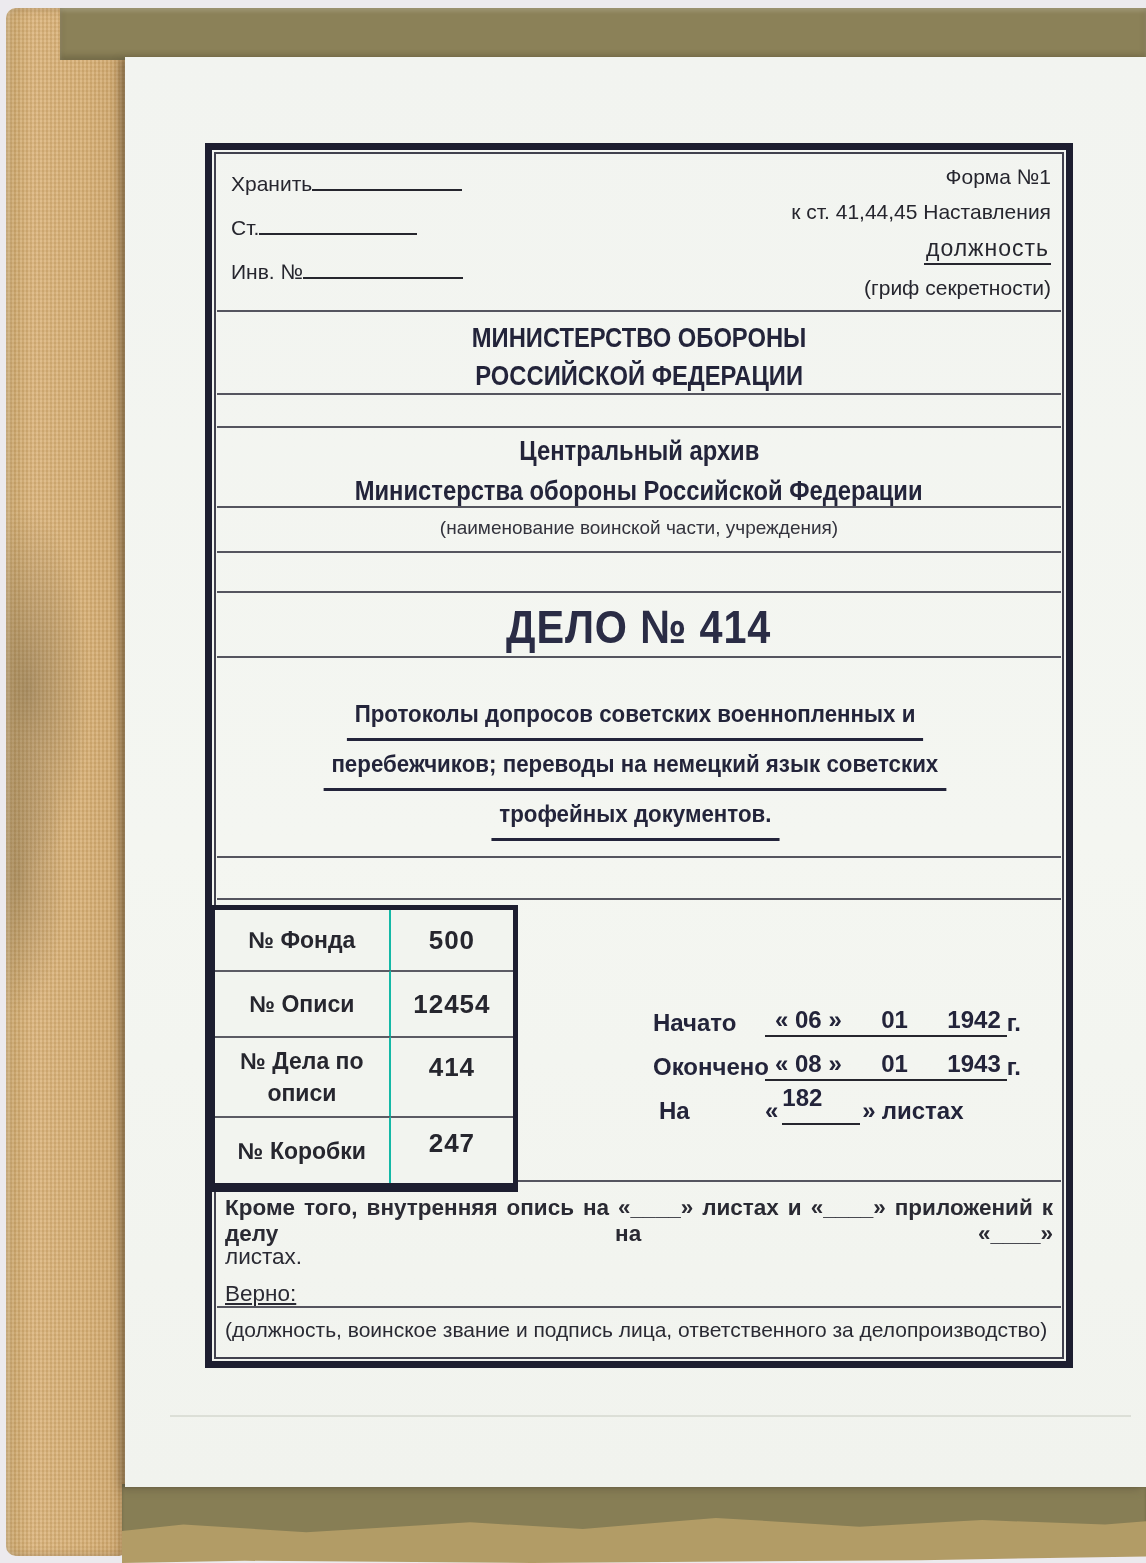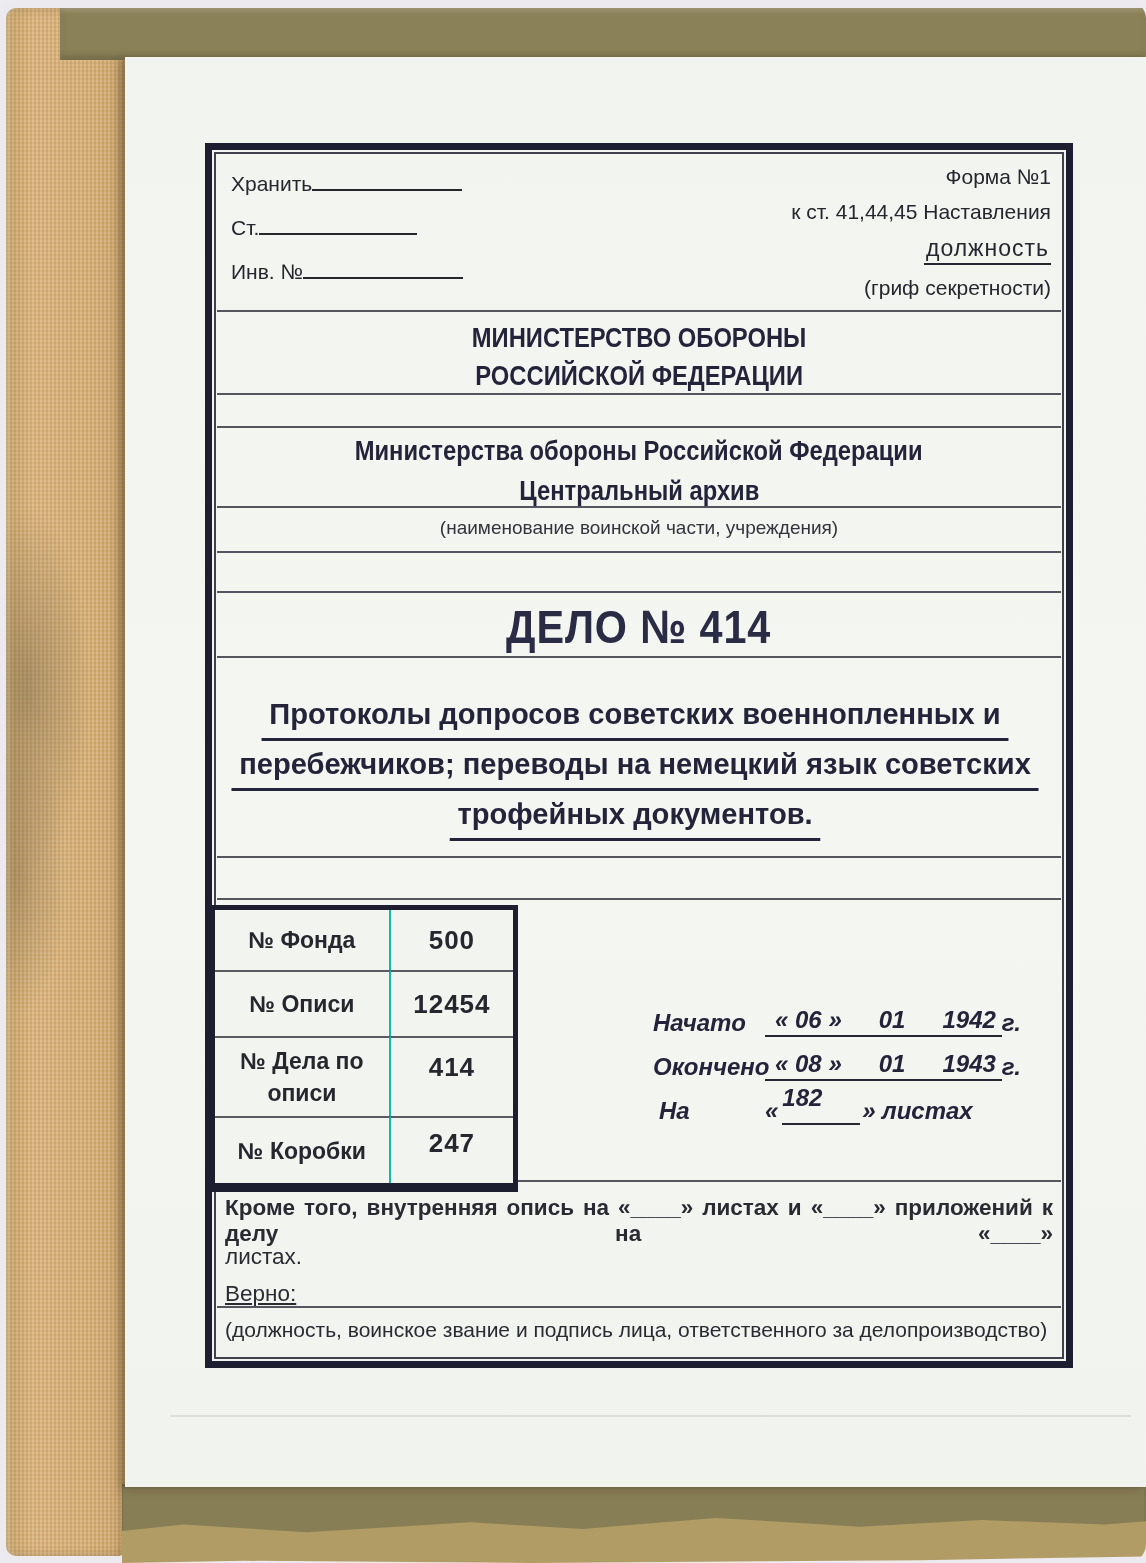--- a/index.html
+++ b/index.html
@@ -3,21 +3,21 @@
 <meta charset="utf-8">
 <style>
   * { margin:0; padding:0; box-sizing:border-box; }
   html,body { width:1146px; height:1563px; }
   body{
     font-family:"Liberation Sans", sans-serif;
     background:#ecebef;
     color:#26262e;
     overflow:hidden;
   }
-  .scan{ position:relative; width:1146px; height:1563px; background:#eceaee; overflow:hidden;border-radius:19px; }
+  .scan{ position:relative; width:1146px; height:1563px; background:#eceaee; overflow:hidden; }
 
   
   .spine{
     position:absolute; left:6px; top:8px; width:119px; height:1548px;
     background:
       radial-gradient(ellipse 90px 260px at 18% 44%, rgba(96,84,58,.38), rgba(96,84,58,0) 70%),
       radial-gradient(ellipse 70px 200px at 10% 56%, rgba(96,84,58,.30), rgba(96,84,58,0) 70%),
       repeating-linear-gradient(90deg, rgba(120,90,40,.10) 0 2px, rgba(255,255,255,.08) 2px 4px),
       repeating-linear-gradient(0deg, rgba(120,90,40,.06) 0 2px, rgba(255,255,255,.05) 2px 4px),
       linear-gradient(90deg,#c9a469 0%, #dcb57d 22%, #d8b076 70%, #cfa76e 100%);
@@ -58,38 +58,38 @@
   .secrecy{ font-size:23px; border-bottom:2px solid #26262e; display:inline-block; padding:0 2px 1px 2px; letter-spacing:1px; }
 
   .center{ text-align:center; }
   .cond{ display:inline-block; transform:scaleX(.88); transform-origin:50% 50%; white-space:nowrap; }
 
   .ministry{ position:absolute; left:0; right:0; top:164px; font-weight:bold; font-size:27px; line-height:38px; color:#23243a; }
   .archive{ position:absolute; left:0; right:0; top:276px; font-weight:bold; font-size:27px; line-height:40px; color:#23243a; }
   .unit-caption{ position:absolute; left:0; right:0; top:362px; font-size:19px; color:#33333d; }
   .delo{ position:absolute; left:0; right:0; top:444px; font-weight:bold; font-size:47px; letter-spacing:1px; color:#2a2c45; }
 
-  .title{ position:absolute; left:0; right:8px; top:536px; font-weight:bold; font-size:30px; line-height:46px; color:#23243a;text-decoration:underline; }
+  .title{ position:absolute; left:0; right:8px; top:536px; font-weight:bold; font-size:23px; line-height:46px; color:#23243a;text-decoration:underline; }
   .title .u{ display:inline-block; border-bottom:3px solid #23243a; padding:0 8px 1px 8px; transform:scaleX(.97); transform-origin:50% 50%; white-space:nowrap; }
 
   
   .reg-table{
     position:absolute; left:-7px; top:750px; width:308px; height:287px;
     border:5px solid #1d1e30; border-bottom-width:9px;
     background:#f2f4ef;
     display:grid; grid-template-columns:59% 41%; grid-template-rows:60px 66px 80px 1fr;
   }
   .reg-table .cell{ display:flex; align-items:center; justify-content:center; text-align:center;
     font-weight:bold; border-top:2px solid #5b5b64; padding:2px 6px; }
   .reg-table .cell.label{ font-size:23px; border-right:2px solid #14b8a6; line-height:32px; }
   .reg-table .cell.value{ font-size:26px; letter-spacing:1px; }
   .reg-table .cell.r0{ border-top:none; }
 
   
-  .dates{ position:absolute; left:436px; top:838px; width:368px; font-weight:bold; font-size:24px; color:#23243a;font-style:italic; }
+  .dates{ position:absolute; left:436px; top:838px; width:368px; font-weight:bold; font-size:24px; color:#23243a; }
   .drow{ display:flex; align-items:flex-end; height:44px; }
   .dlabel{ width:112px; flex:none; }
   .dline{ flex:1; display:flex; justify-content:space-between; align-items:flex-end;
     border-bottom:2px solid #26262e; padding:0 6px 1px 10px; white-space:nowrap; }
   .gsuffix{ flex:none; }
   .sheetrow .open{ margin-right:4px; }
   .sheetrow .num{ display:inline-block; width:78px; border-bottom:2px solid #26262e; padding-bottom:11px; }
   .sheetrow .close{ margin:0 6px 0 2px; }
 
   
@@ -139,22 +139,22 @@
 
         <div class="ministry center">
           <div><span class="cond">МИНИСТЕРСТВО ОБОРОНЫ</span></div>
           <div><span class="cond">РОССИЙСКОЙ ФЕДЕРАЦИИ</span></div>
         </div>
 
         <div class="rule" style="top:238px"></div>
         <div class="rule" style="top:271px"></div>
 
         <div class="archive center">
+          <div><span class="cond">Центральный архив</span></div>
           <div><span class="cond">Министерства обороны  Российской Федерации</span></div>
-          <div><span class="cond">Центральный архив</span></div>
         </div>
 
         <div class="rule" style="top:351px"></div>
 
         <div class="unit-caption center">(наименование воинской части, учреждения)</div>
 
         <div class="rule" style="top:396px"></div>
         <div class="rule" style="top:436px"></div>
 
         <div class="delo center">

